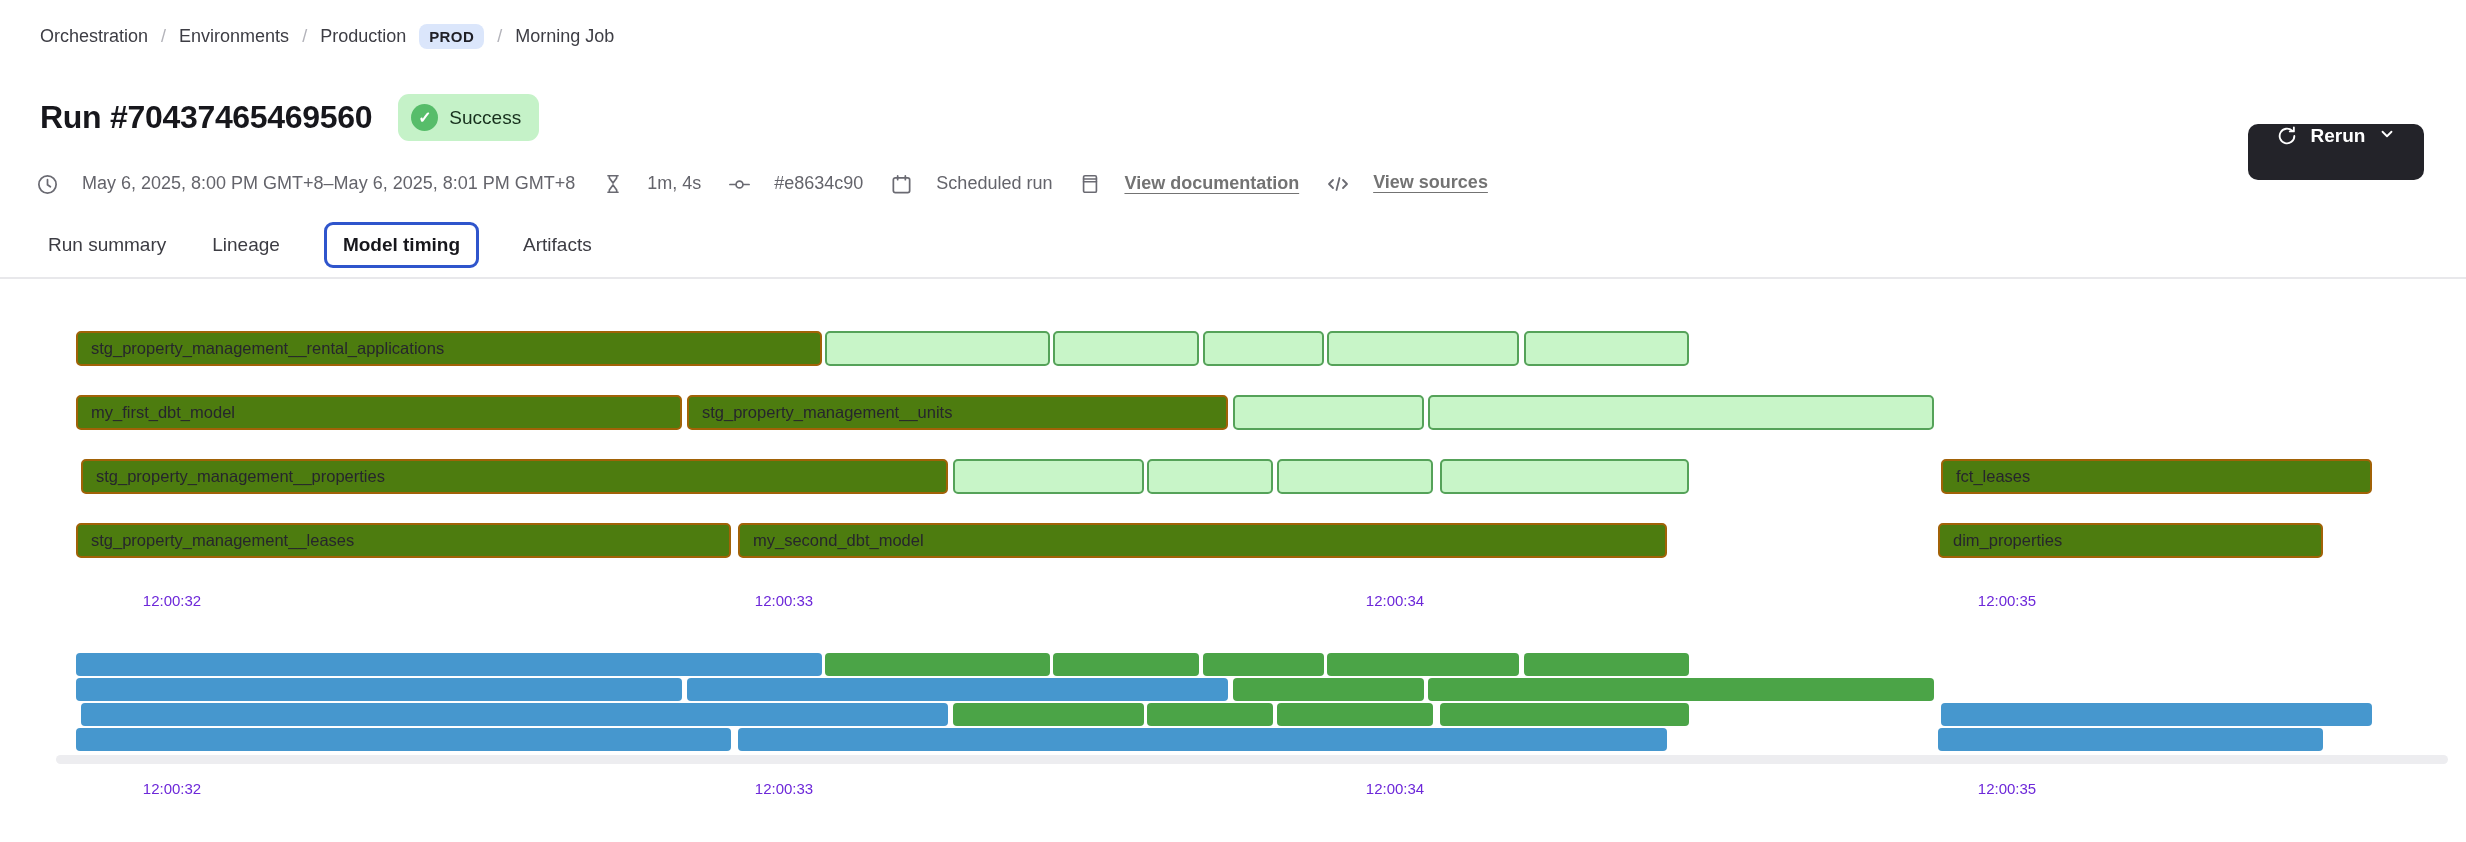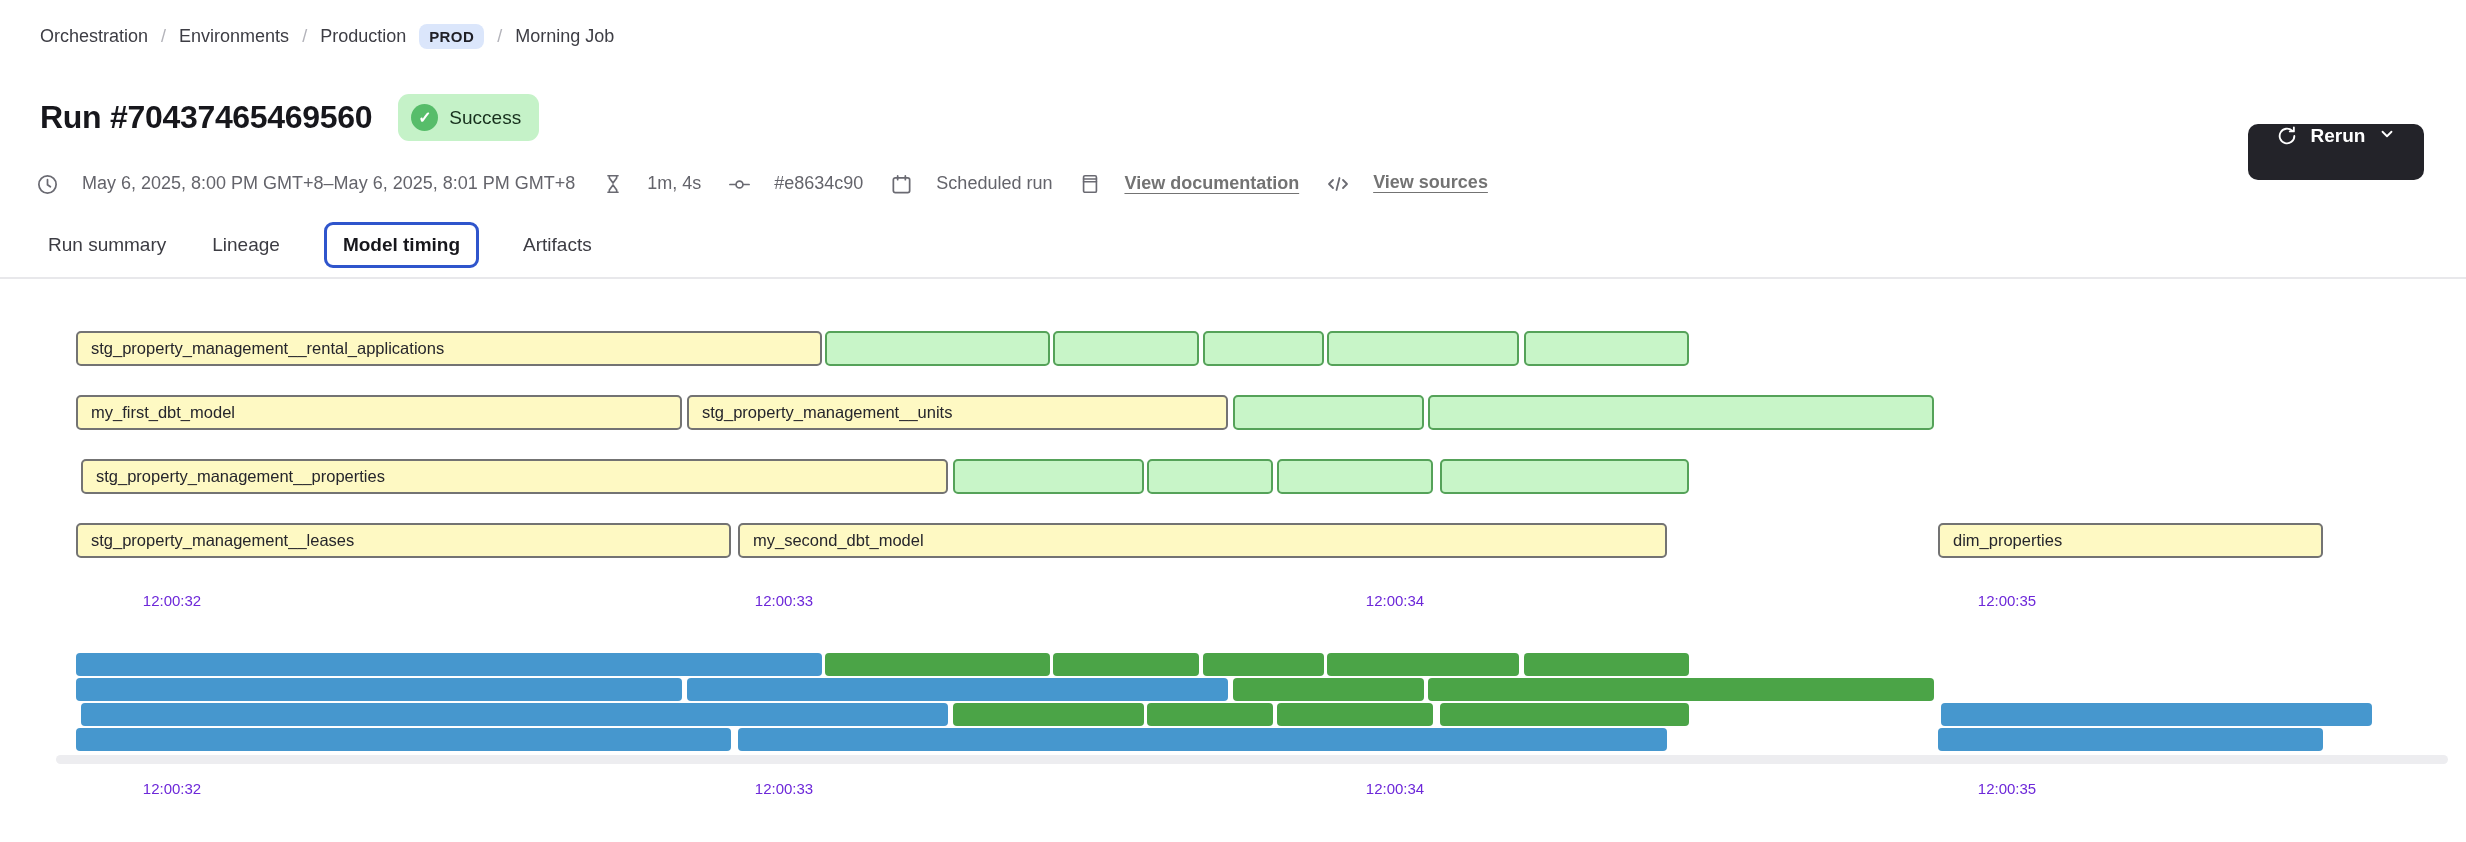--- a/index.html
+++ b/index.html
@@ -43,21 +43,21 @@
   .tabs { position:absolute; top:222px; left:46px; display:flex; align-items:flex-end; gap:42px;
     font-size:19px; color:#3c3c43; }
   .tab { padding:12px 2px; cursor:pointer; }
   .tab.active { border:3px solid #2f55cc; border-radius:9px; padding:9px 16px;
     font-weight:700; color:#17171c; }
   .tabs-divider { position:absolute; top:277px; left:0; width:2466px; height:2px; background:#e8e8eb; }
 
   
   .gantt { position:absolute; top:331px; left:0; width:2466px; height:230px; }
   .gbar { position:absolute; border-radius:5px; display:flex; align-items:center; overflow:hidden; cursor:pointer; }
-  .gbar.blue  { background:#fef9c3; border:2px solid #737373; }
+  .gbar.blue  { background:#4d7c0f; border:2px solid #a16207; }
   .gbar.green { background:#c8f5c8; border:2px solid #55a259; }
   .gbar-label { padding-left:13px; font-size:16.5px; color:#26262c; white-space:nowrap; }
 
   .axis { position:absolute; left:0; width:2466px; height:24px; }
   .axis-top { top:592px; }
   .axis-bottom { top:780px; }
   .axis-tick { position:absolute; transform:translateX(-50%); font-size:15px; color:#6d28d9; white-space:nowrap; }
 
   
   .minimap { position:absolute; top:653px; left:0; width:2466px; height:99px; cursor:pointer; }
@@ -189,20 +189,23 @@
     </div>
     <div class="gbar green" style="left: 1233px; top: 64px; width: 191px; height: 35px;"></div>
     <div class="gbar green" style="left: 1428px; top: 64px; width: 506px; height: 35px;"></div>
     <div class="gbar blue" style="left: 81px; top: 128px; width: 867px; height: 35px;">
       <span class="gbar-label">stg_property_management__properties</span>
     </div>
     <div class="gbar green" style="left: 953px; top: 128px; width: 191px; height: 35px;"></div>
     <div class="gbar green" style="left: 1147px; top: 128px; width: 126px; height: 35px;"></div>
     <div class="gbar green" style="left: 1277px; top: 128px; width: 156px; height: 35px;"></div>
     <div class="gbar green" style="left: 1440px; top: 128px; width: 249px; height: 35px;"></div>
+    <div class="gbar blue" style="left: 1941px; top: 128px; width: 431px; height: 35px;">
+      <span class="gbar-label">fct_leases</span>
+    </div>
     <div class="gbar blue" style="left: 76px; top: 192px; width: 655px; height: 35px;">
       <span class="gbar-label">stg_property_management__leases</span>
     </div>
     <div class="gbar blue" style="left: 738px; top: 192px; width: 929px; height: 35px;">
       <span class="gbar-label">my_second_dbt_model</span>
     </div>
     <div class="gbar blue" style="left: 1938px; top: 192px; width: 385px; height: 35px;">
       <span class="gbar-label">dim_properties</span>
     </div>
   </div>

